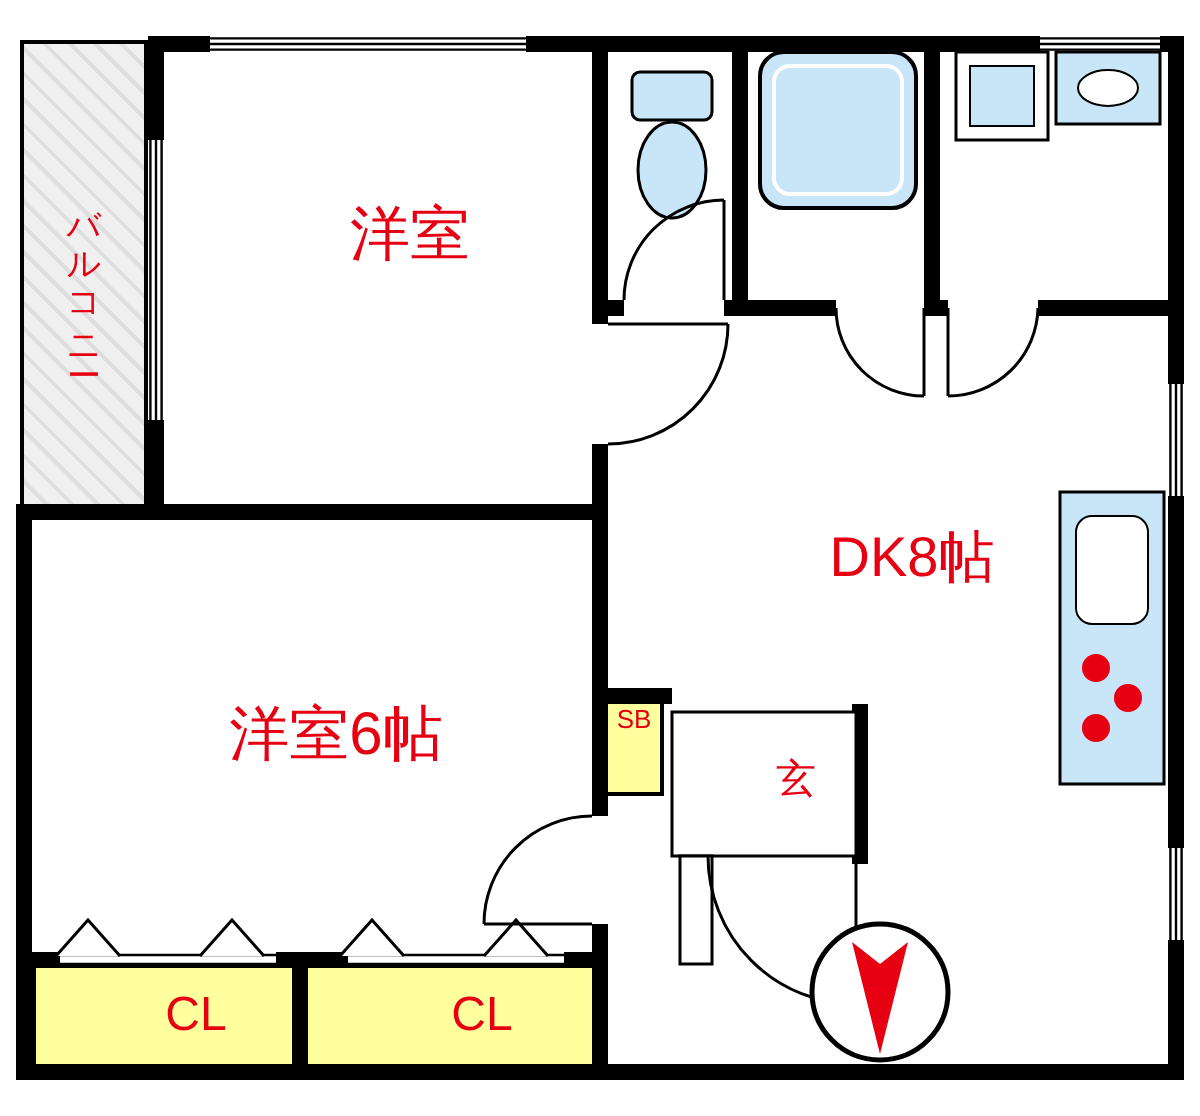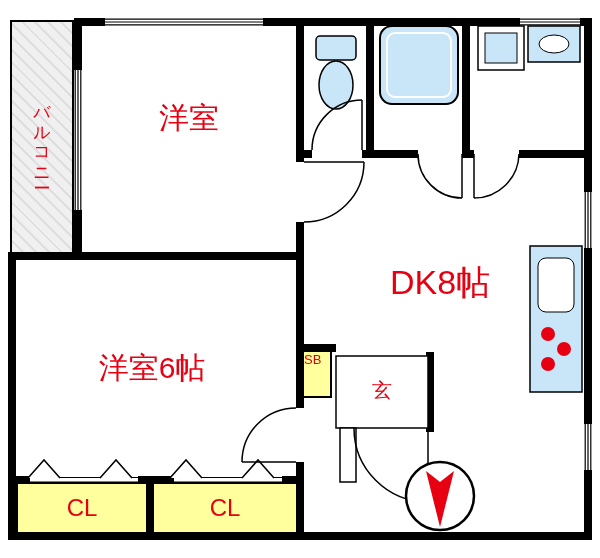--- a/index.html
+++ b/index.html
@@ -8,26 +8,26 @@
   .wall{position:absolute;background:#000;z-index:2;}
   .balcony{position:absolute;left:10px;top:20px;width:64px;height:234px;z-index:1;
            background:repeating-linear-gradient(45deg,#f0f0f0 0 7px,#dedede 7px 9px);
            border:2px solid #000;box-sizing:border-box;
            display:flex;align-items:center;justify-content:center;}
   .balcony-label{writing-mode:vertical-rl;color:#e60012;font-size:17px;letter-spacing:2px;}
   .closet{position:absolute;background:#ffff9e;border:2px solid #000;box-sizing:border-box;z-index:1;}
   .closet-left{left:16px;top:482px;width:132px;height:52px;}
   .closet-right{left:152px;top:482px;width:146px;height:52px;}
   .shoebox{position:absolute;left:302px;top:350px;width:30px;height:48px;background:#ffff9e;
-           border:2px solid #000;box-sizing:border-box;z-index:3;text-align:left;}
+           border:2px solid #000;box-sizing:border-box;z-index:3;text-align:center;}
   .shoebox .lbl{color:#e60012;font-size:13px;line-height:16px;}
-  .label{position:absolute;color:#e60012;text-align:center;z-index:4;line-height:1.2;}
+  .label{position:absolute;color:#e60012;text-align:center;z-index:4;line-height:1.2;padding-left:16px;}
   .label-room45{left:82px;top:100px;width:214px;font-size:30px;}
   .label-room6{left:16px;top:350px;width:272px;font-size:30px;}
-  .label-dk{left:312px;top:262px;width:256px;font-size:34px;}
+  .label-dk{left:312px;top:262px;width:256px;font-size:28px;}
   .label-genkan{left:336px;top:378px;width:92px;font-size:20px;z-index:4;}
   .label-cl-left{left:16px;top:494px;width:132px;font-size:24px;}
   .label-cl-right{left:152px;top:494px;width:146px;font-size:24px;}
   svg.overlay{position:absolute;left:0;top:0;z-index:3;pointer-events:none;}
 </style>
 </head>
 <body>
 
 <div class="plan">
 

